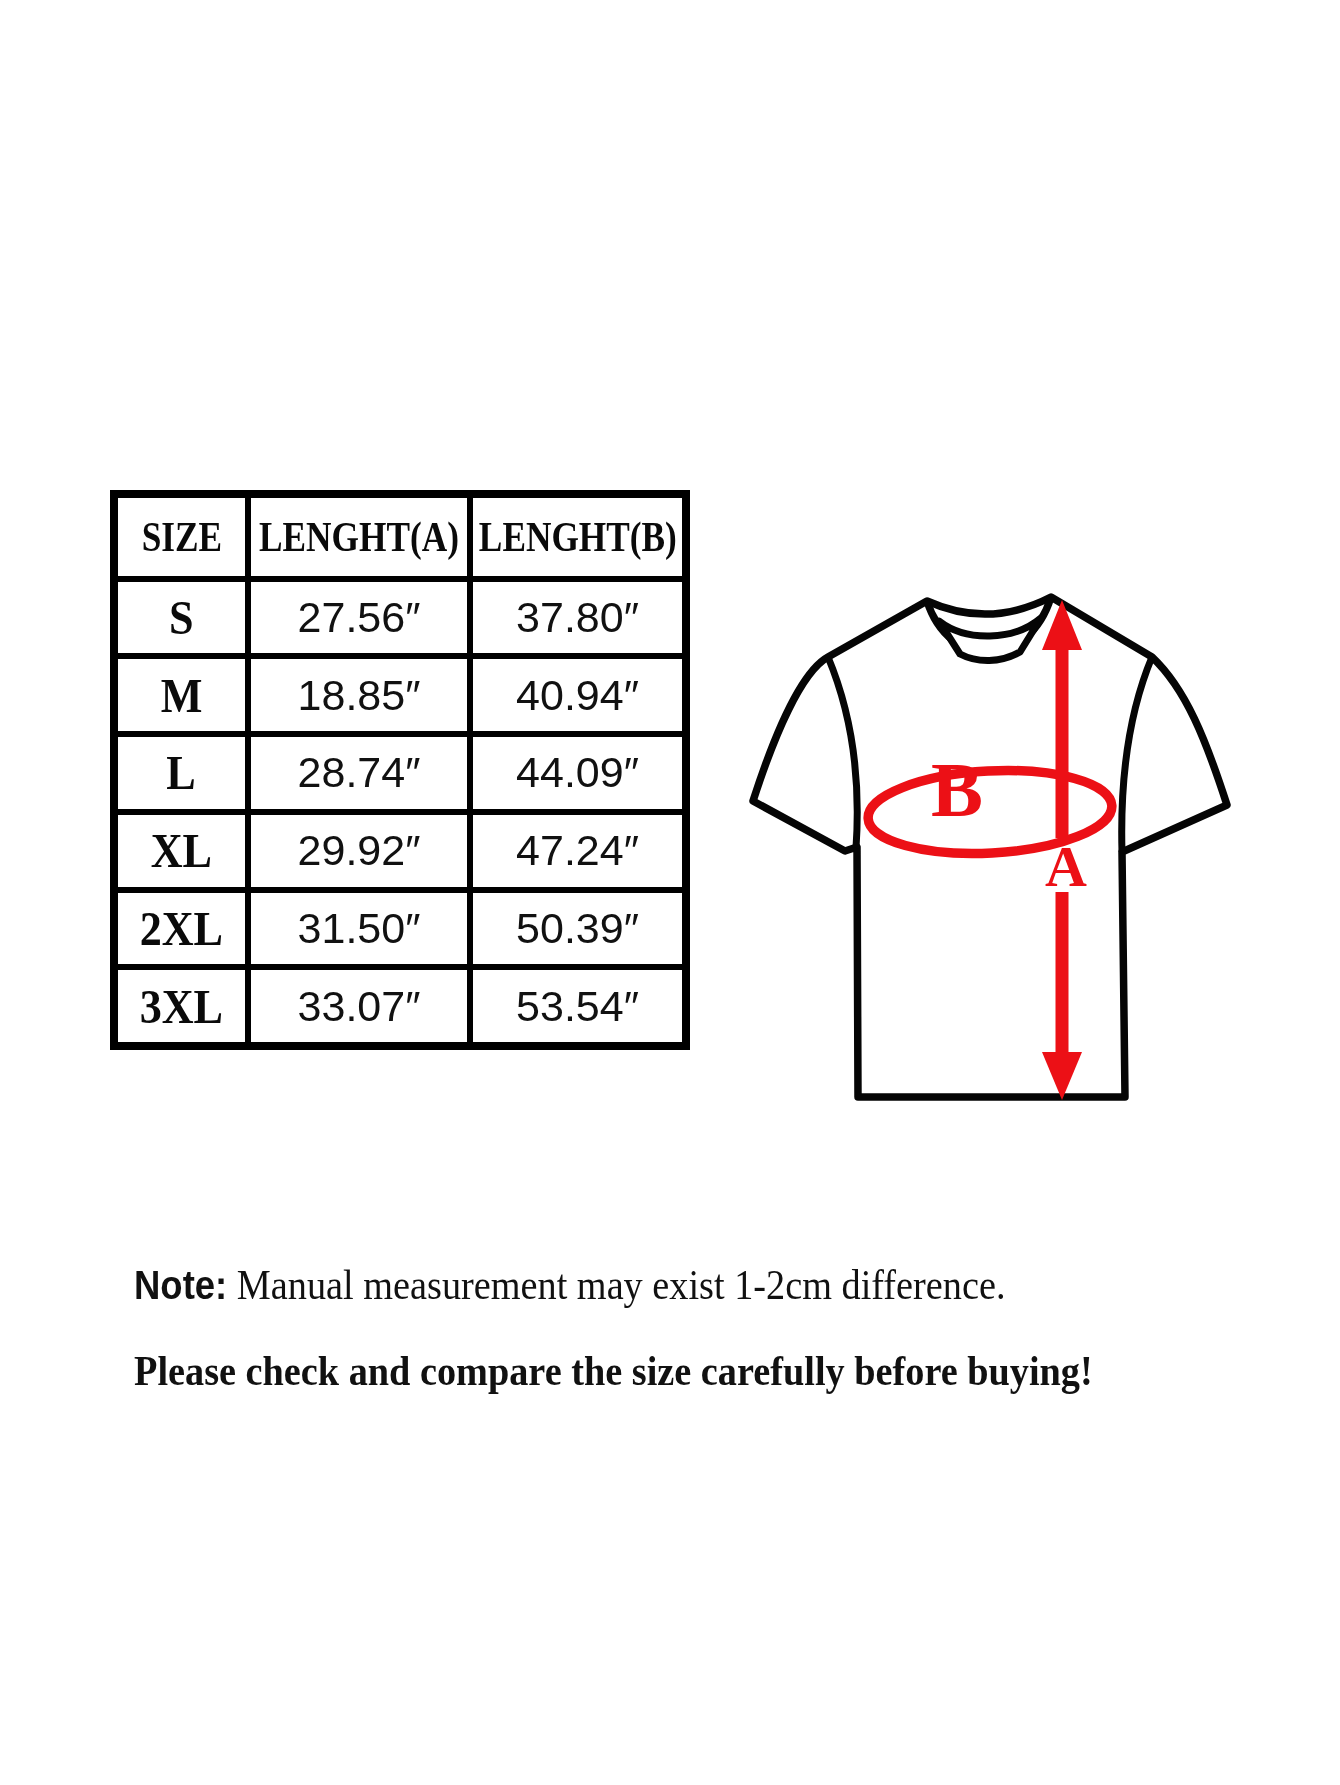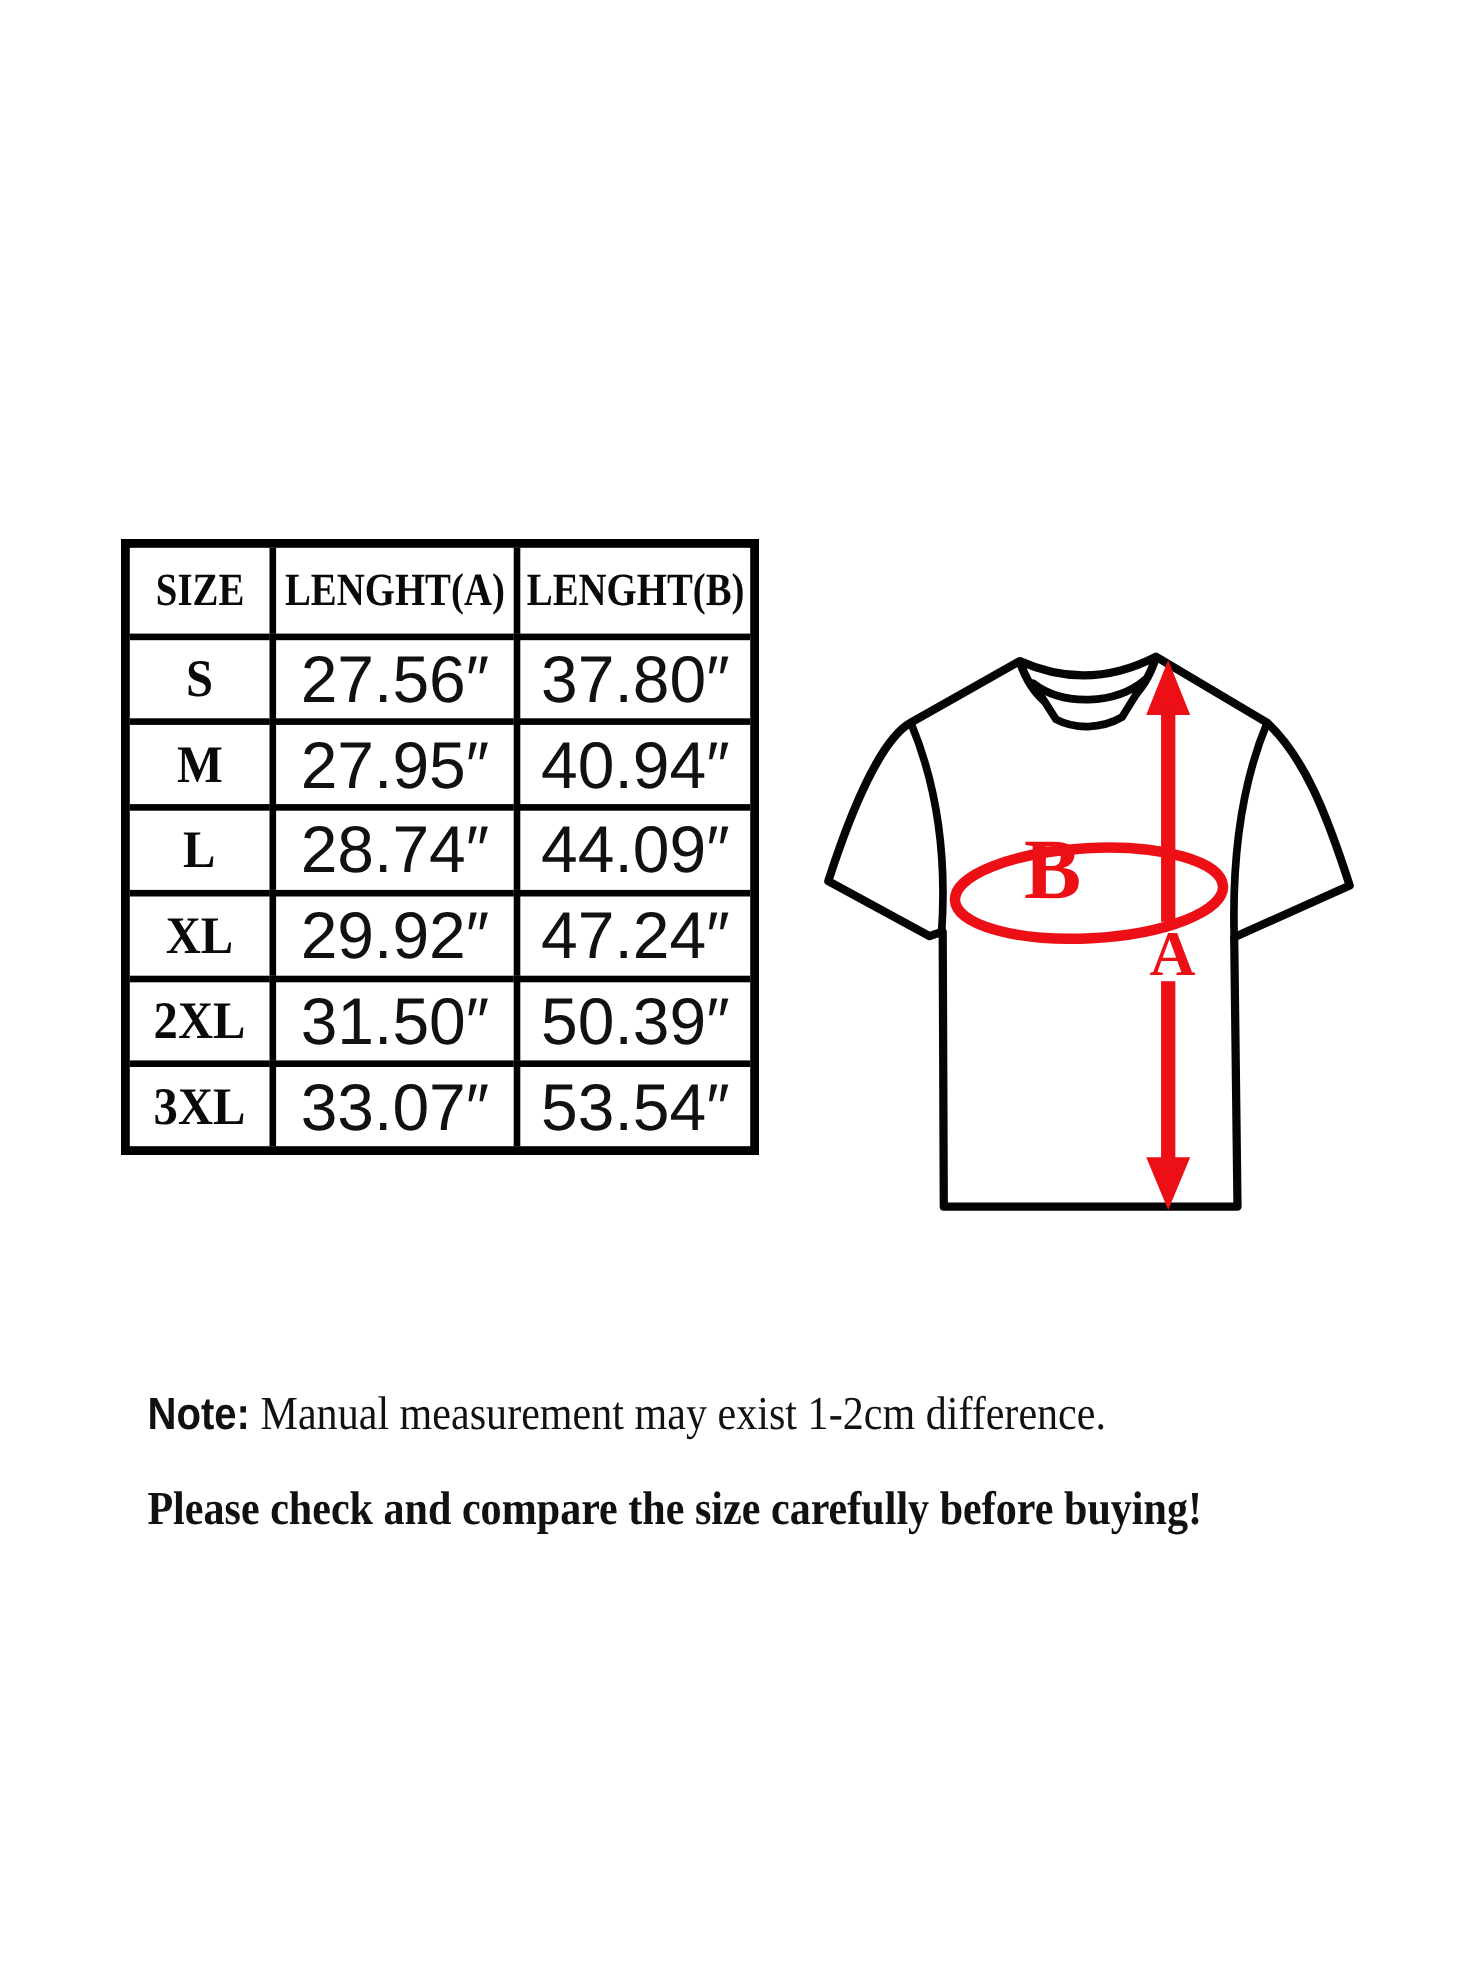--- a/index.html
+++ b/index.html
@@ -39,21 +39,21 @@
   .cell.row0{border-top:none;}
   .hdr-text{
     font-family:"Liberation Serif", serif;font-weight:bold;font-size:42px;color:#0a0a0a;
     display:inline-block;transform:scaleX(0.84);white-space:nowrap;
   }
   .size-text{
     font-family:"Liberation Serif", serif;font-weight:bold;font-size:48px;color:#0a0a0a;
     display:inline-block;transform:scaleX(0.92);
   }
   .num-text{
-    font-family:"Liberation Sans","DejaVu Sans",sans-serif;font-size:60px;color:#111;
+    font-family:"Liberation Sans","DejaVu Sans",sans-serif;font-size:43px;color:#111;
     display:inline-block;white-space:nowrap;
   }
 
   
   .shirt-wrap{position:absolute;left:640px;top:490px;width:600px;height:620px;}
 
   
   .note{
     position:absolute;left:130px;top:1256px;width:1100px;color:#111;
   }
@@ -91,21 +91,21 @@
         <span class="num-text">27.56″</span>
       </div>
     <div class="cell">
         <span class="num-text">37.80″</span>
       </div>
 
     <div class="cell col0">
         <span class="size-text">M</span>
       </div>
     <div class="cell">
-        <span class="num-text">27.95″</span>
+        <span class="num-text">18.85″</span>
       </div>
     <div class="cell">
         <span class="num-text">40.94″</span>
       </div>
 
     <div class="cell col0">
         <span class="size-text">L</span>
       </div>
     <div class="cell">
         <span class="num-text">28.74″</span>

